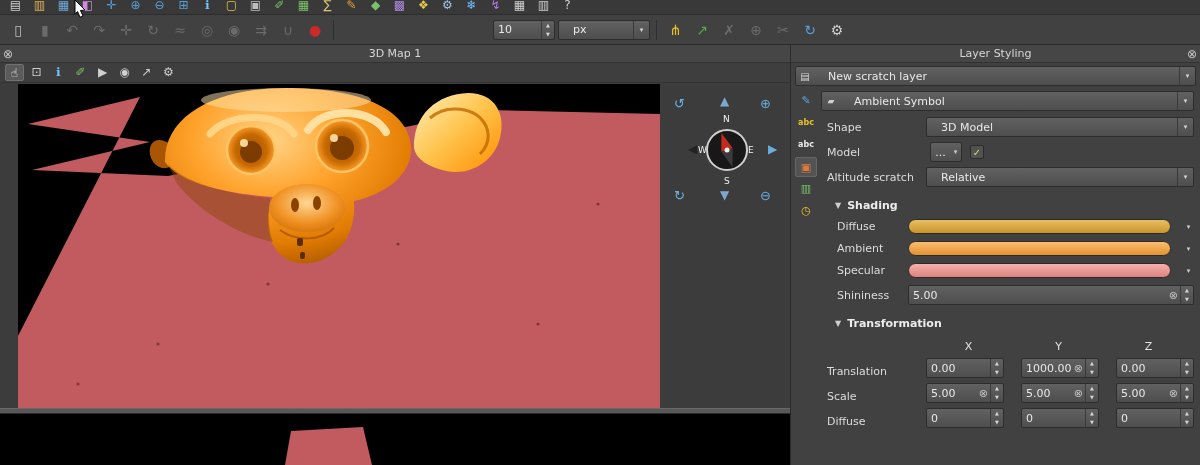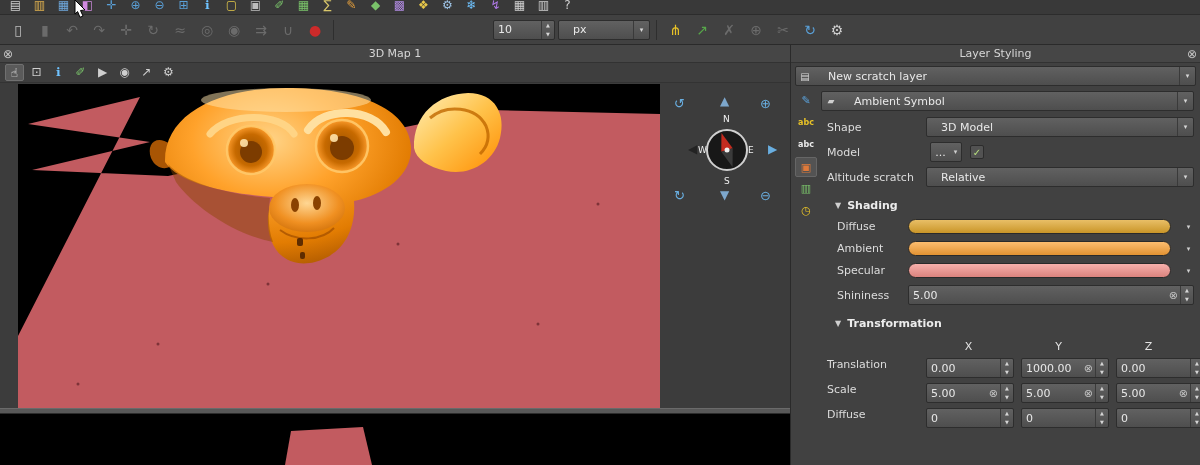--- a/index.html
+++ b/index.html
@@ -86,23 +86,23 @@
   .tab { width:22px; height:20px; font-size:11px; line-height:20px; border-radius:2px; }
   .tab[data-state="on"] { background:#535353; border:1px solid #666; }
   #styling-content { position:absolute; left:30px; right:3px; top:46px; bottom:0; }
   .frow { display:flex; align-items:center; margin:5px 3px 5px 6px; }
   .frow .flabel { width:99px; flex:none; color:#dcdcdc; }
   .srow { display:flex; align-items:center; margin:7px 3px 7px 16px;gap:12px; }
   .srow .flabel { width:59px; flex:none; color:#dcdcdc; }
   .sect { display:flex; align-items:center; gap:6px; margin:12px 0 6px 14px;
     font-weight:bold; color:#ececec; }
   .sect .tri { font-size:8px; color:#cfcfcf; }
-  .trow { display:flex; align-items:flex-start; margin:5px 0 5px 6px; }
+  .trow { display:flex; align-items:flex-end; margin:5px 0 5px 6px; }
   .trow .tlabel { width:99px; flex:none; color:#dcdcdc; }
-  .tspin { width:88px; margin-right:7px; flex:none; }
+  .tspin { width:78px; margin-right:17px; flex:none; }
   .tcols { display:flex; margin-left:105px; margin-top:10px; }
   .tcols span { width:85px; margin-right:5px; text-align:center; color:#e2e2e2; }
   .flexgrow { flex:1; }
 
   #mouse-cursor { position:absolute; left:74px; top:0; z-index:50; }
 </style>
 </head>
 <body>
 
 <div id="toolbar-row1">

